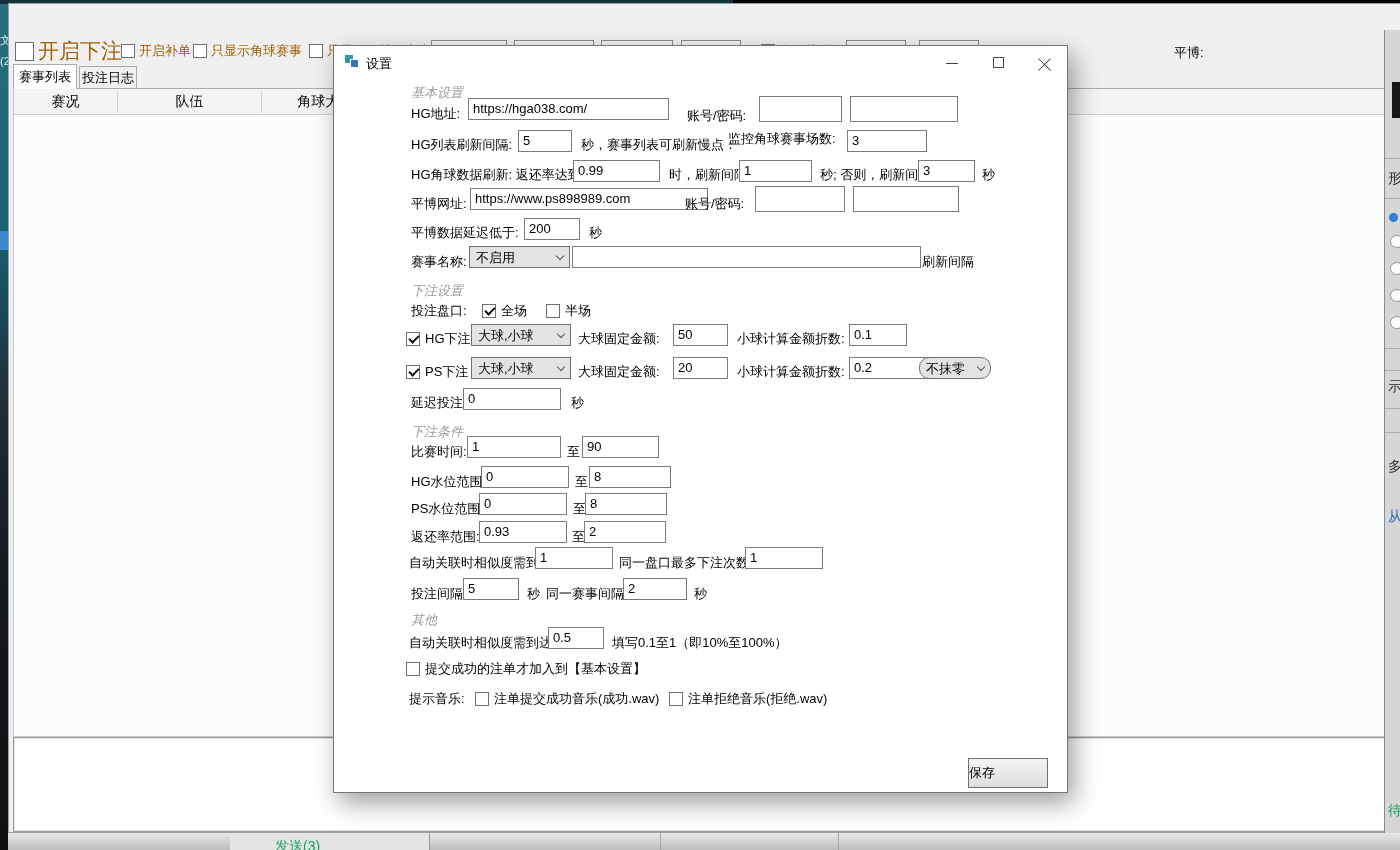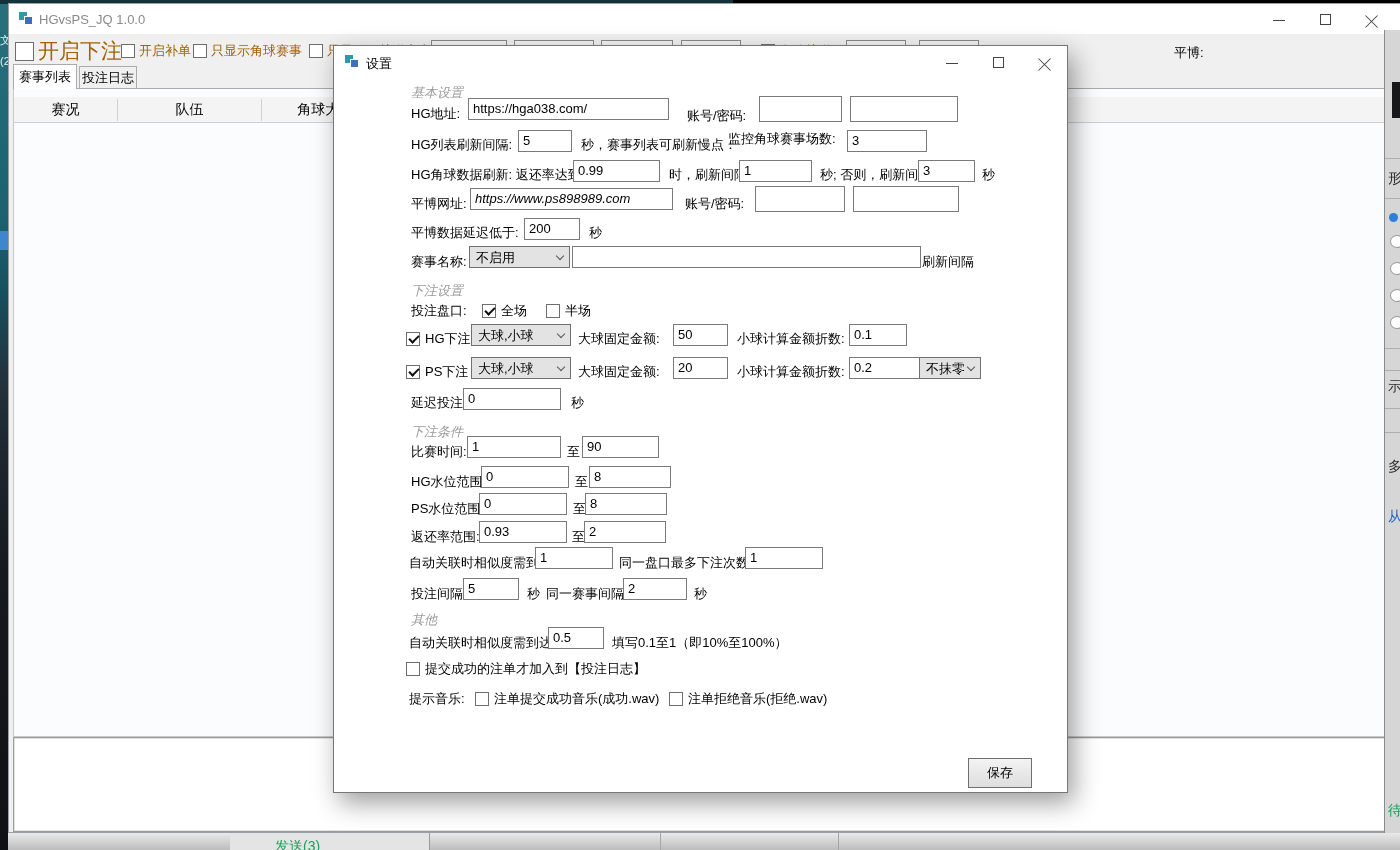--- a/index.html
+++ b/index.html
@@ -47,21 +47,21 @@
   
   .tab { position:absolute; font-size:13px; text-align:center; }
   #tab-active { left:4px; top:60px; width:64px; height:25px; background:#fff;
      border:1px solid #ababab; border-bottom:none; line-height:24px; z-index:2; }
   #tab-inactive { left:70px; top:62px; width:58px; height:23px; background:#f0f0f0;
      border:1px solid #ababab; border-bottom:none; line-height:22px; }
   #tab-line { left:4px; top:84px; width:1384px; height:0; border-top:1px solid #ababab; }
 
   
   #table-area { left:4px; top:85px; width:1380px; height:648px; background:#fbfcfd; border:1px solid #c9c9c9; border-top:none; }
-  #table-header { position:absolute; left:0; top:8px; width:100%; height:26px; background:#f4f4f4; border-bottom:1px solid #d0d0d0; }
+  #table-header { position:absolute; left:0; top:0; width:100%; height:26px; background:#f4f4f4; border-bottom:1px solid #d0d0d0; }
   .th { position:absolute; top:4px; font-size:14px; color:#000; text-align:center; }
   .th-sep { position:absolute; top:2px; width:0; height:22px; border-left:1px solid #d0d0d0; }
 
   
   #log-panel { left:4px; top:733px; width:1385px; height:95px; background:#fff; border:1px solid #9b9b9b; box-shadow:inset 0 0 0 1px #e3e3e3; }
 
   
   #right-strip { left:1384px; top:30px; width:16px; height:808px; background:#d6d6d6; border-left:1px solid #8a8a8a; overflow:hidden; }
   #right-strip-black { position:absolute; left:7px; top:52px; width:9px; height:36px; background:#17181a; }
   .rs-glyph { position:absolute; left:3px; font-size:14px; color:#2b2b2b; }
@@ -87,52 +87,36 @@
   .section-hdr { position:absolute; font-size:13px; font-style:italic; color:#9b9b9b; }
   .flabel { position:absolute; font-size:13px; color:#000; white-space:nowrap; }
   .finput { position:absolute; height:22px; background:#fff; border:1px solid #7a7a7a;
      font-size:13px; color:#000; padding:2px 0 0 4px; font-family:"Liberation Sans",sans-serif; }
   .fselect { position:absolute; height:22px; background:#e3e3e3; border:1px solid #707070;
      font-size:13px; color:#000; padding:2px 0 0 6px; }
   .fselect .chev { position:absolute; right:6px; top:6px; width:6px; height:6px;
      border-right:1px solid #555; border-bottom:1px solid #555; transform:rotate(45deg); }
   .dlg-cb { position:absolute; font-size:13px; color:#000; white-space:nowrap; }
   .dlg-cb .cb-box { margin-right:5px; margin-top:-2px; }
-  #save-btn { position:absolute; left:634px; top:712px; width:64px; height:30px;
+  #save-btn { position:absolute; left:634px; top:712px; width:80px; height:30px;
      background:linear-gradient(#f3f3f3,#dedede); border:1px solid #707070; font-size:13px;
-     text-align:center; line-height:28px; color:#000; }
+     line-height:28px; color:#000; }
 </style>
 </head>
 <body>
 
 <div class="abs" id="desktop-left">
   <span class="frag" style="top:33px;">文</span>
   <span class="frag" style="top:55px;">(2</span>
   <div class="abs" id="desktop-blue"></div>
 </div>
 <div class="abs" id="top-dark-strip"></div>
 
 <div class="abs" id="main-window">
 
-  <div class="abs" id="main-titlebar">
-    <span class="app-icon" style="left:10px; top:8px;">
-        <span class="sq1"></span>
-        <span class="sq2"></span>
-      </span>
-    <span class="abs" id="main-title">HGvsPS_JQ 1.0.0</span>
-    <span class="winctl" style="left:1255px;">
-        <span class="glyph-min"></span>
-      </span>
-    <span class="winctl" style="left:1302px;">
-        <span class="glyph-max"></span>
-      </span>
-    <span class="winctl" style="left:1347px;">
-        <span class="glyph-close"></span>
-      </span>
-  </div>
 
   <div class="abs" id="toolbar">
     <span class="tb-item tb-big" style="left:6px;"><span class="cb-box big"></span><span>开启下注</span></span>
     <span class="tb-item" style="left:112px;"><span class="cb-box"></span><span>开启补单</span></span>
     <span class="tb-item" style="left:184px;"><span class="cb-box"></span><span>只显示角球赛事</span></span>
     <span class="tb-item" style="left:300px;"><span class="cb-box"></span><span>只显示已关联赛事</span></span>
     <span class="win-btn" style="left:422px; width:76px;">HG登录</span>
     <span class="win-btn" style="left:505px; width:80px;">HG自动网址</span>
     <span class="win-btn" style="left:592px; width:72px;">平博登录</span>
     <span class="win-btn" style="left:672px; width:60px;">关联</span>
@@ -222,21 +206,21 @@
 
   <span class="flabel" style="left:77px; top:120px;">HG角球数据刷新: 返还率达到</span>
   <span class="finput" style="left:239px; top:114px; width:87px;">0.99</span>
   <span class="flabel" style="left:335px; top:120px;">时，刷新间隔</span>
   <span class="finput" style="left:405px; top:114px; width:73px;">1</span>
   <span class="flabel" style="left:486px; top:120px;">秒; 否则，刷新间隔</span>
   <span class="finput" style="left:584px; top:114px; width:57px;">3</span>
   <span class="flabel" style="left:648px; top:120px;">秒</span>
 
   <span class="flabel" style="left:77px; top:149px;">平博网址:</span>
-  <span class="finput" style="left:136px; top:142px; width:203px;font-style:italic;">https://www.ps898989.com</span>
+  <span class="finput" style="left:136px; top:142px; width:238px;">https://www.ps898989.com</span>
   <span class="flabel" style="left:351px; top:149px;">账号/密码:</span>
   <span class="finput" style="left:421px; top:140px; width:90px; height:26px;"></span>
   <span class="finput" style="left:519px; top:140px; width:106px; height:26px;"></span>
 
   <span class="flabel" style="left:77px; top:178px;">平博数据延迟低于:</span>
   <span class="finput" style="left:190px; top:172px; width:56px;">200</span>
   <span class="flabel" style="left:255px; top:178px;">秒</span>
 
   <span class="flabel" style="left:77px; top:207px;">赛事名称:</span>
   <span class="fselect" style="left:135px; top:200px; width:101px;"><span>不启用</span><span class="chev"></span></span>
@@ -255,21 +239,21 @@
   <span class="finput" style="left:339px; top:278px; width:55px;">50</span>
   <span class="flabel" style="left:403px; top:284px;">小球计算金额折数:</span>
   <span class="finput" style="left:515px; top:278px; width:58px;">0.1</span>
 
   <span class="dlg-cb" style="left:72px; top:317px;"><span class="cb-box checked"></span><span>PS下注</span></span>
   <span class="fselect" style="left:137px; top:311px; width:100px;"><span>大球,小球</span><span class="chev"></span></span>
   <span class="flabel" style="left:244px; top:317px;">大球固定金额:</span>
   <span class="finput" style="left:339px; top:311px; width:55px;">20</span>
   <span class="flabel" style="left:403px; top:317px;">小球计算金额折数:</span>
   <span class="finput" style="left:515px; top:311px; width:80px;">0.2</span>
-  <span class="fselect" style="left:585px; top:311px; width:62px;"><span>不抹零</span><span class="chev"></span></span>
+  <span class="fselect" style="left:585px; top:311px; width:72px;border-radius:10px;"><span>不抹零</span><span class="chev"></span></span>
 
   <span class="flabel" style="left:77px; top:348px;">延迟投注</span>
   <span class="finput" style="left:129px; top:342px; width:98px;">0</span>
   <span class="flabel" style="left:237px; top:348px;">秒</span>
 
   <span class="section-hdr" style="left:77px; top:377px;">下注条件</span>
 
   <span class="flabel" style="left:77px; top:397px;">比赛时间:</span>
   <span class="finput" style="left:133px; top:390px; width:94px;">1</span>
   <span class="flabel" style="left:233px; top:397px;">至</span>
@@ -301,20 +285,20 @@
   <span class="flabel" style="left:212px; top:539px;">同一赛事间隔</span>
   <span class="finput" style="left:289px; top:532px; width:64px;">2</span>
   <span class="flabel" style="left:360px; top:539px;">秒</span>
 
   <span class="section-hdr" style="left:77px; top:565px;">其他</span>
 
   <span class="flabel" style="left:75px; top:588px;">自动关联时相似度需到达</span>
   <span class="finput" style="left:214px; top:581px; width:56px;">0.5</span>
   <span class="flabel" style="left:278px; top:588px;">填写0.1至1（即10%至100%）</span>
 
-  <span class="dlg-cb" style="left:72px; top:614px;"><span class="cb-box"></span><span>提交成功的注单才加入到【投注日志】</span></span>
+  <span class="dlg-cb" style="left:72px; top:614px;"><span class="cb-box"></span><span>提交成功的注单才加入到【基本设置】</span></span>
 
   <span class="flabel" style="left:75px; top:644px;">提示音乐:</span>
   <span class="dlg-cb" style="left:141px; top:644px;"><span class="cb-box"></span><span>注单提交成功音乐(成功.wav)</span></span>
   <span class="dlg-cb" style="left:335px; top:644px;"><span class="cb-box"></span><span>注单拒绝音乐(拒绝.wav)</span></span>
 
   <span id="save-btn">保存</span>
 </div>
 
 </body></html>

